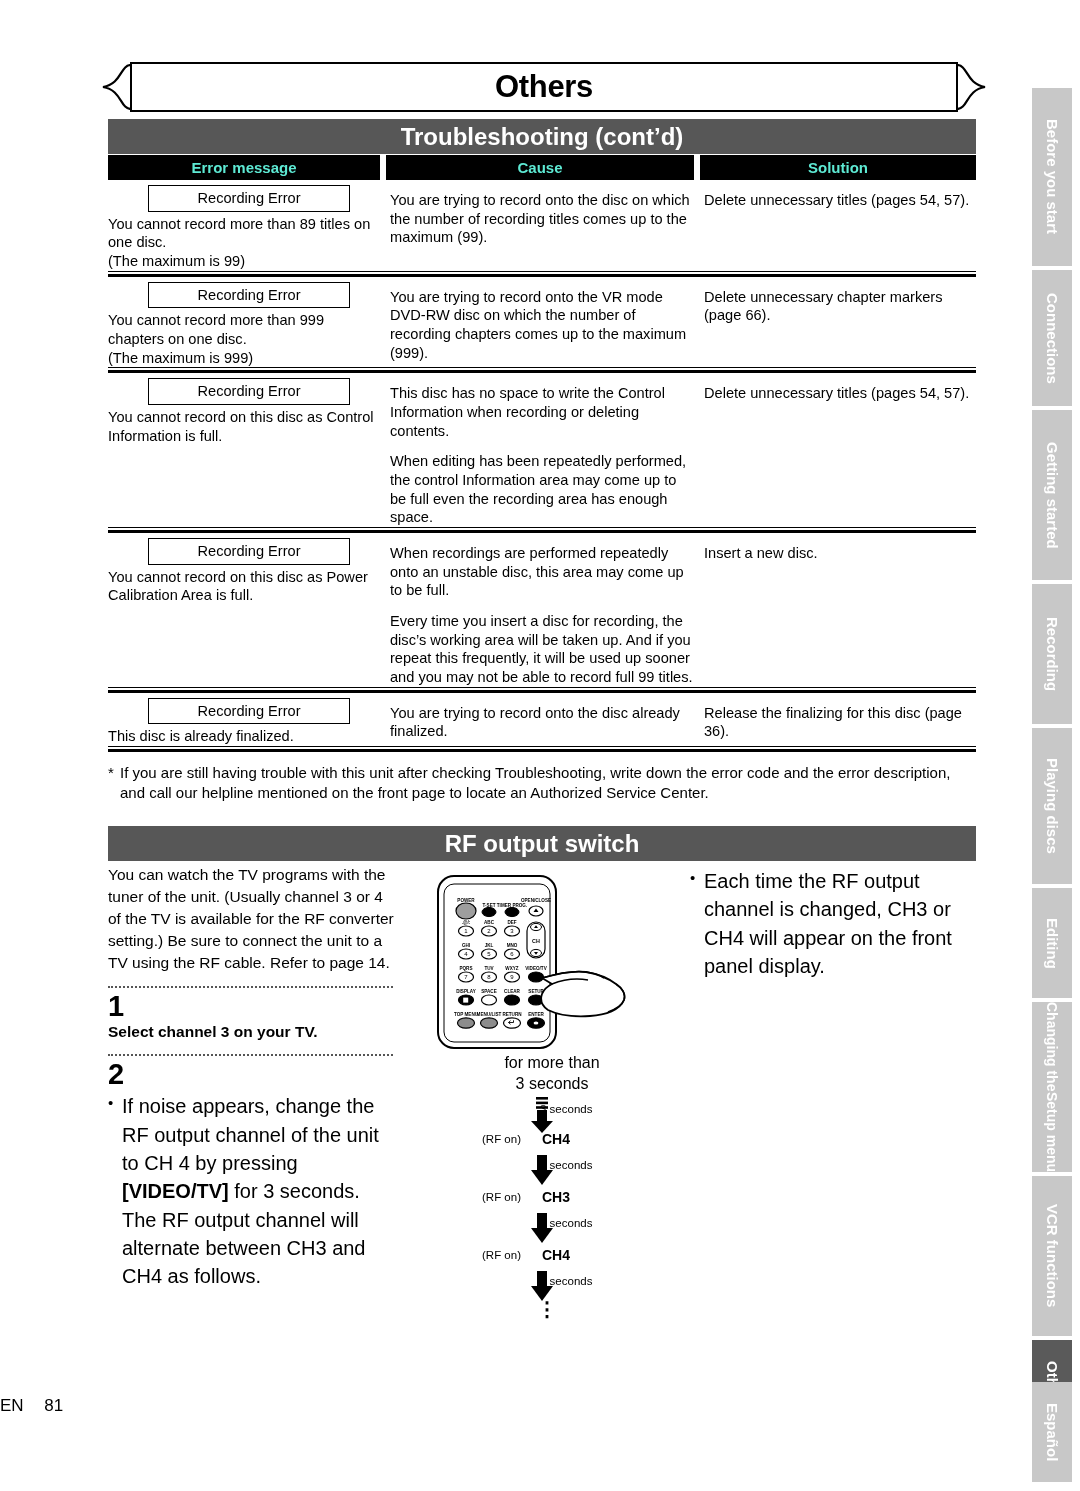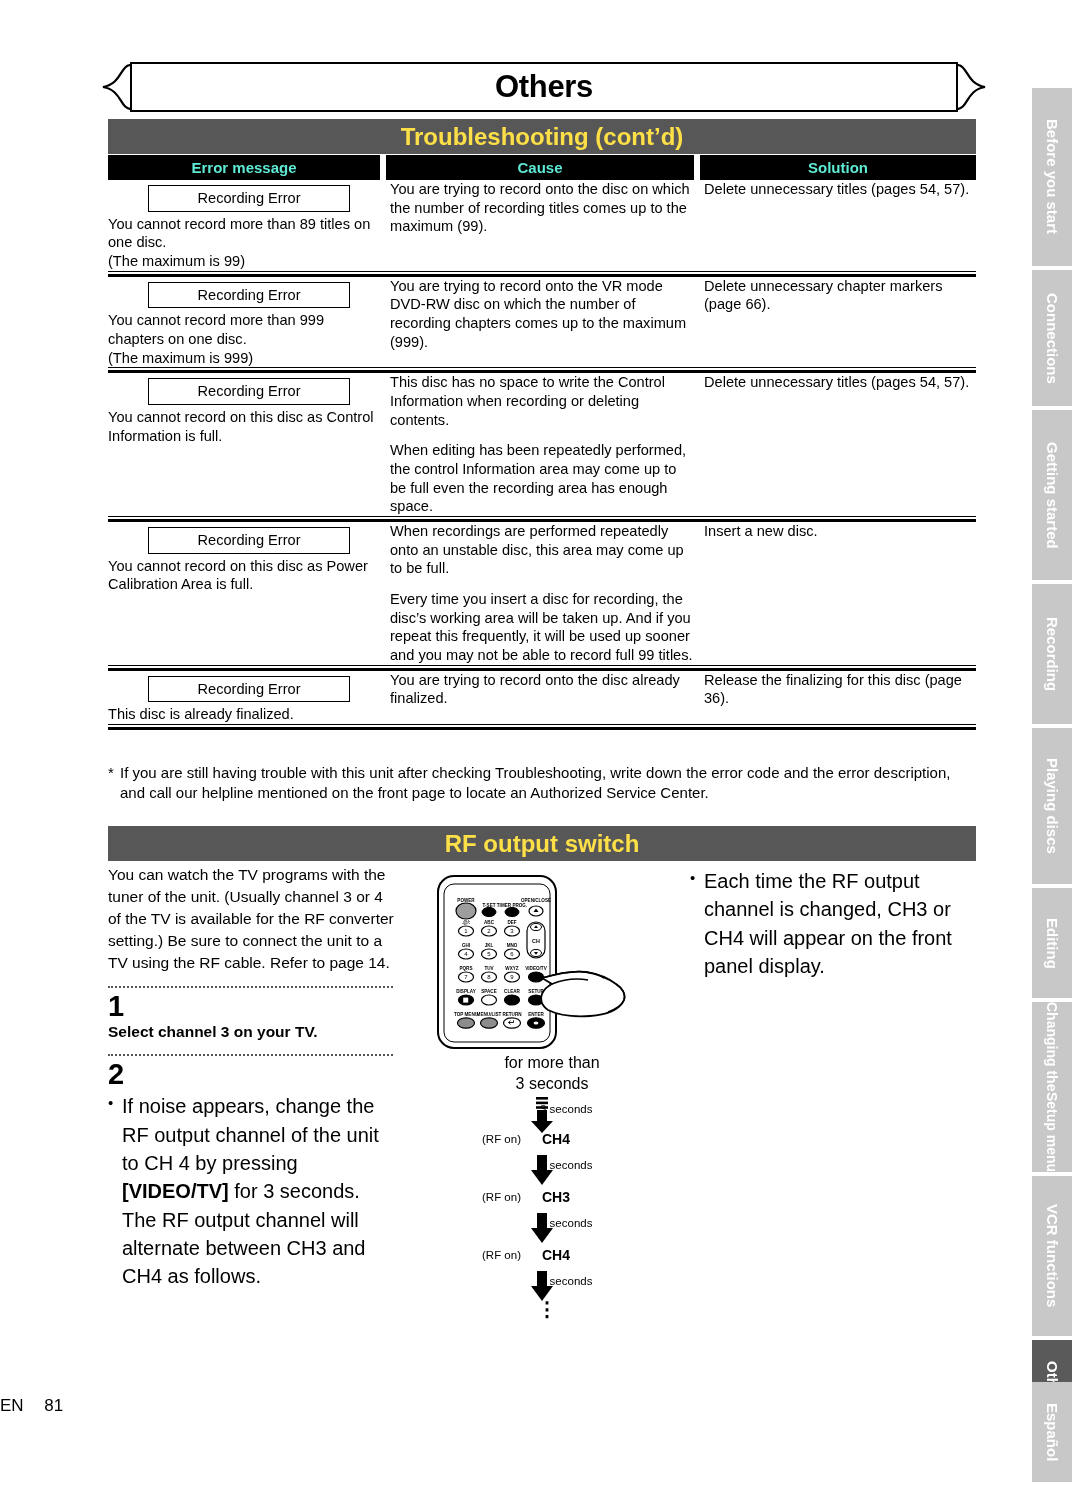--- a/index.html
+++ b/index.html
@@ -30,21 +30,21 @@
   }
   .banner-ribbon-l, .banner-ribbon-r{
     position:absolute; top:2px; width:30px; height:46px;
   }
   .banner-ribbon-l{ left:-6px; }
   .banner-ribbon-r{ right:-6px; }
 
   
   .section-bar{
     position:absolute; left:108px; width:868px; height:35px;
-    background:#575757; color:#fde047;
+    background:#575757; color:#ffffff;
     display:flex; align-items:center; justify-content:center;
     font-size:24px; font-weight:bold;
   }
   #bar-troubleshoot{ top:119px; }
   #bar-rf{ top:826px; }
 
   
   .tbl{
     position:absolute; left:108px; top:155px; width:868px;
     border-collapse:collapse;
@@ -67,21 +67,21 @@
     font-size:14.6px; line-height:1.28; padding:4px 8px 10px 0;
   }
   .cell.b{ padding-left:4px; }
   .cell.c{ padding-left:4px; }
   .errbox{
     border:1.5px solid #000; text-align:center;
     font-size:14.6px; padding:3px 4px; margin:5px 30px 3px 40px;
     background:#fff;
   }
   .errsub{ padding-left:0px; }
-  .para{ margin:0 0 0 0; }
+  .para{ margin:11px 0 0 0; }
   .para + .para{ margin-top:12px; }
 
   
   .footnote{
     position:absolute; left:108px; top:763px; width:868px;
     font-size:15px; line-height:1.35;
   }
   .footnote .star{
     position:absolute; left:0; top:0; width:16px;
   }

